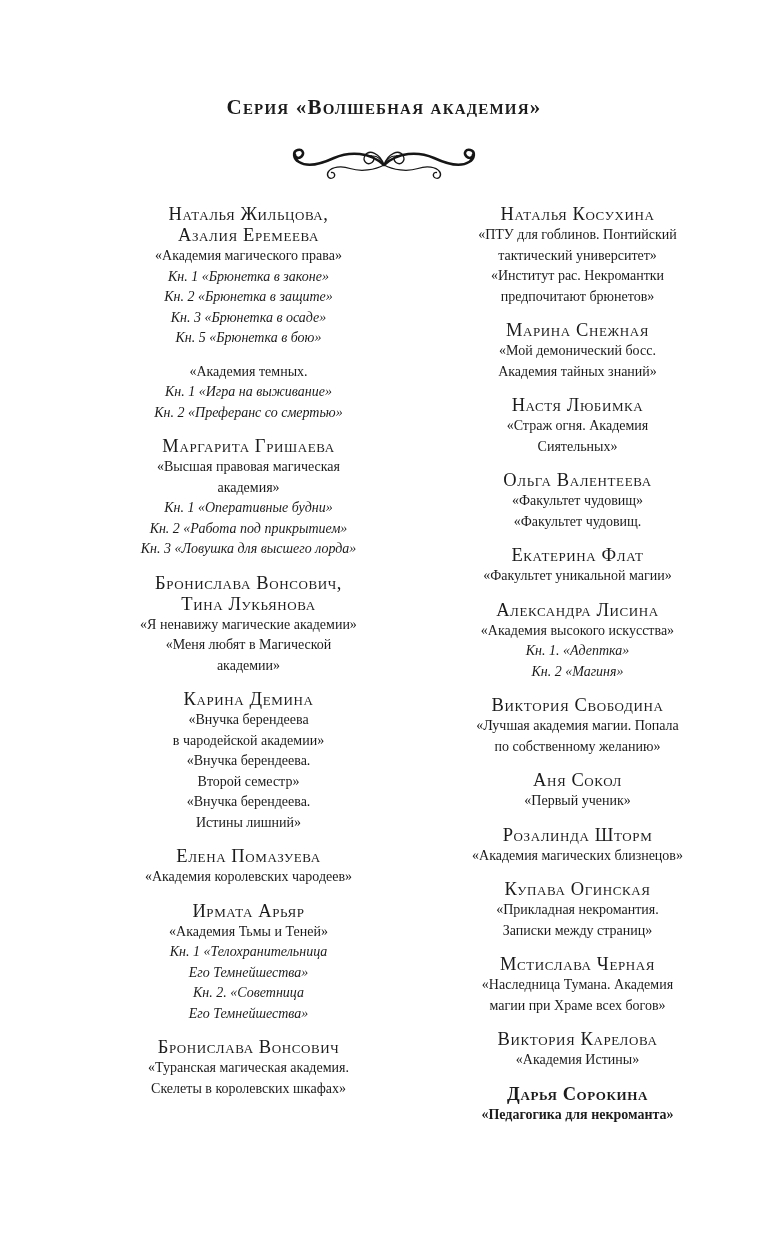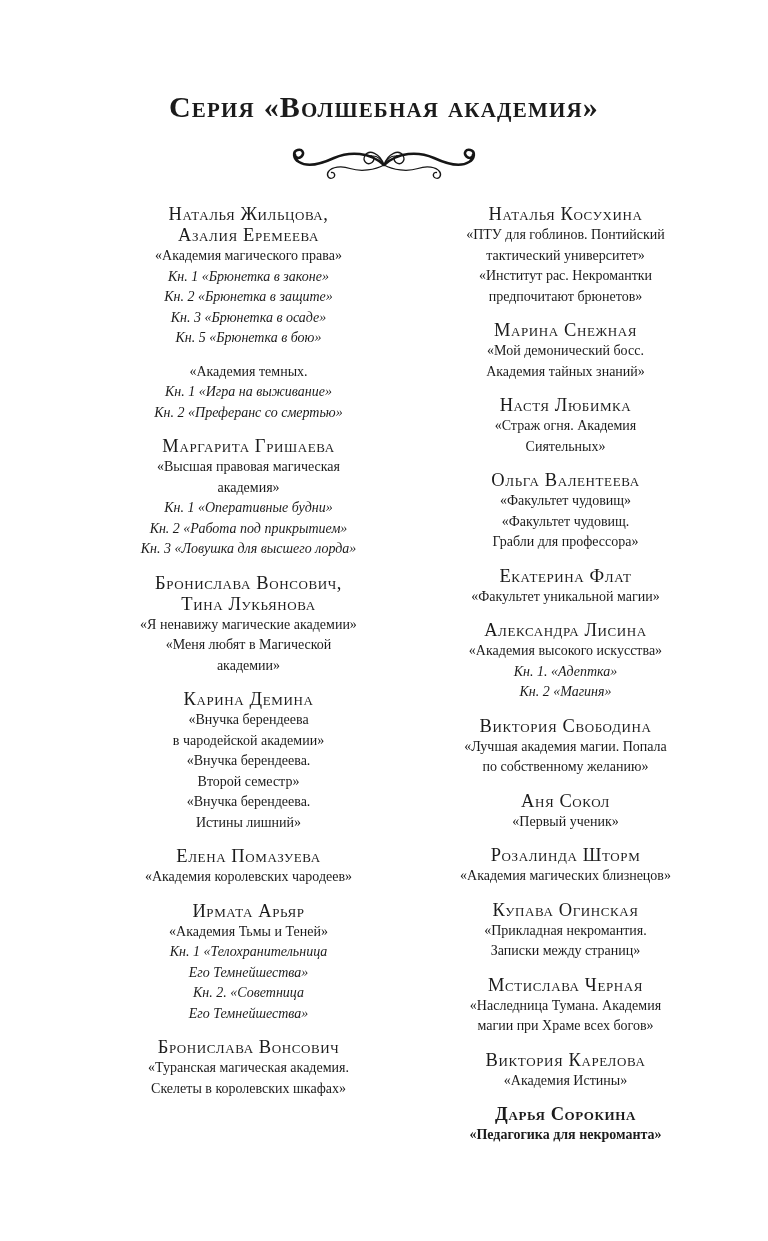--- a/index.html
+++ b/index.html
@@ -12,37 +12,37 @@
     color: #1b1b1b;
     font-family: "Liberation Serif", "DejaVu Serif", serif;
     overflow: hidden;
     box-sizing: border-box;
     padding-top: 92px;
   }
   .series-title {
     text-align: center;
     font-variant: small-caps;
     font-weight: 700;
-    font-size: 30px;
+    font-size: 21px;
     letter-spacing: 1.2px;
     line-height: 30px;
     white-space: nowrap;
   }
   .ornament-wrap {
     display: flex;
     justify-content: center;
     margin-top: 13px;
     height: 60px;
   }
   .ornament-wrap svg { display: block; }
   .columns {
     display: flex;
     margin-left: 96px;
     margin-top: 9px;
-    gap: 12px;
+    gap: 24px;
   }
   .col {
     width: 305px;
     text-align: center;
   }
   .entry { margin-bottom: 13px; }
   .entry.bold .author,
   .entry.bold .work { font-weight: 700; }
   .author {
     font-variant: small-caps;
@@ -157,21 +157,20 @@
         </div>
         <div class="entry">
           <div class="author">Настя Любимка</div>
           <div class="work">«Страж огня. Академия</div>
           <div class="work">Сиятельных»</div>
         </div>
         <div class="entry">
           <div class="author">Ольга Валентеева</div>
           <div class="work">«Факультет чудовищ»</div>
           <div class="work">«Факультет чудовищ.</div>
-          <div class="work">Грабли для профессора»</div>
         </div>
         <div class="entry">
           <div class="author">Екатерина Флат</div>
           <div class="work">«Факультет уникальной магии»</div>
         </div>
         <div class="entry">
           <div class="author">Александра Лисина</div>
           <div class="work">«Академия высокого искусства»</div>
           <div class="work italic">Кн. 1. «Адептка»</div>
           <div class="work italic">Кн. 2 «Магиня»</div>

